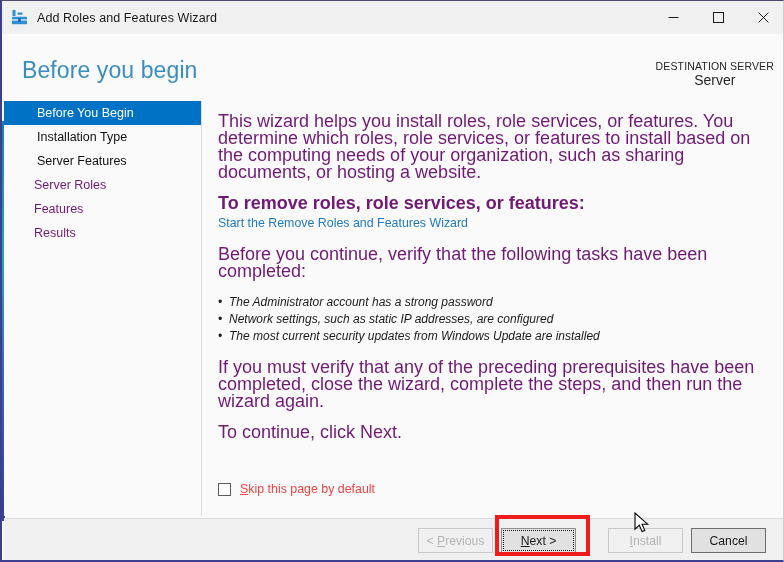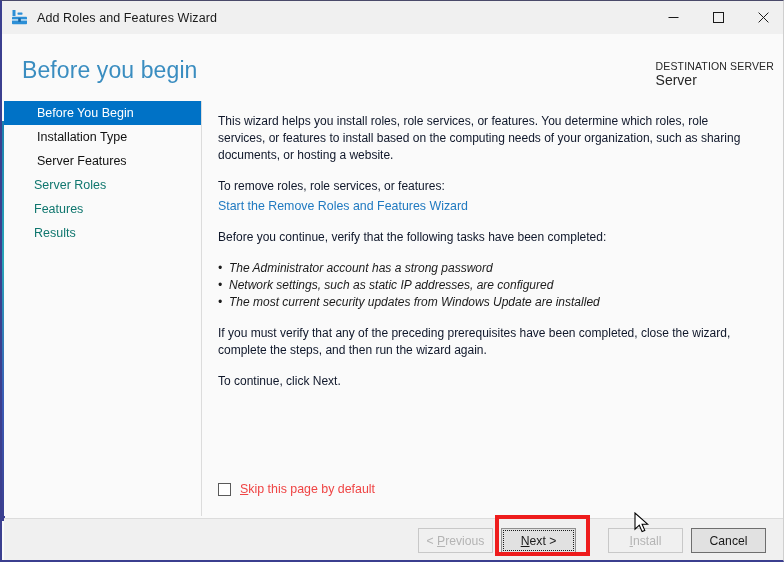--- a/index.html
+++ b/index.html
@@ -76,21 +76,21 @@
     position: absolute;
     left: 20px; top: 23px;
     font-size: 23px;
     color: #3a8dc0;
     font-weight: 400;
     letter-spacing: .1px;
   }
   .dest-block {
     position: absolute;
     right: 12px; top: 25px;
-    text-align: left;
+    text-align: center;
     line-height: 14px;
   }
   .dest-label {
     display: block;
     font-size: 10.5px;
     color: #262626;
     letter-spacing: .15px;
   }
   .dest-value {
     display: block;
@@ -114,41 +114,41 @@
     font-size: 12.5px;
     color: #111111;
     white-space: nowrap;
   }
   .nav-item.selected {
     background: #0072c6;
     color: #ffffff;
     margin-right: 0;
   }
   .nav-item.disabled {
-    color: #0f766e;
+    color: #701a75;
     padding-left: 30px;
   }
 
   
   .content {
     position: absolute;
     left: 200px; top: 100px;
     width: 582px; height: 415px;
     background: #fafafa;
     box-sizing: border-box;
     padding: 12px 16px 0 16px;
   }
   .para {
-    font-size: 12px;
-    color: #0f172a;
+    font-size: 18px;
+    color: #701a75;
     line-height: 17px;
     margin: 0 0 14px 0;
     max-width: 540px;
   }
-  .para.tight { margin-bottom: 1px; }
+  .para.tight { margin-bottom: 1px; font-weight: bold; }
   .link {
     font-size: 12.4px;
     color: #1f79c0;
     line-height: 17px;
     margin: 0 0 14px 0;
     cursor: pointer;
     display: inline-block;
     text-decoration: none;
   }
   .bullets {

